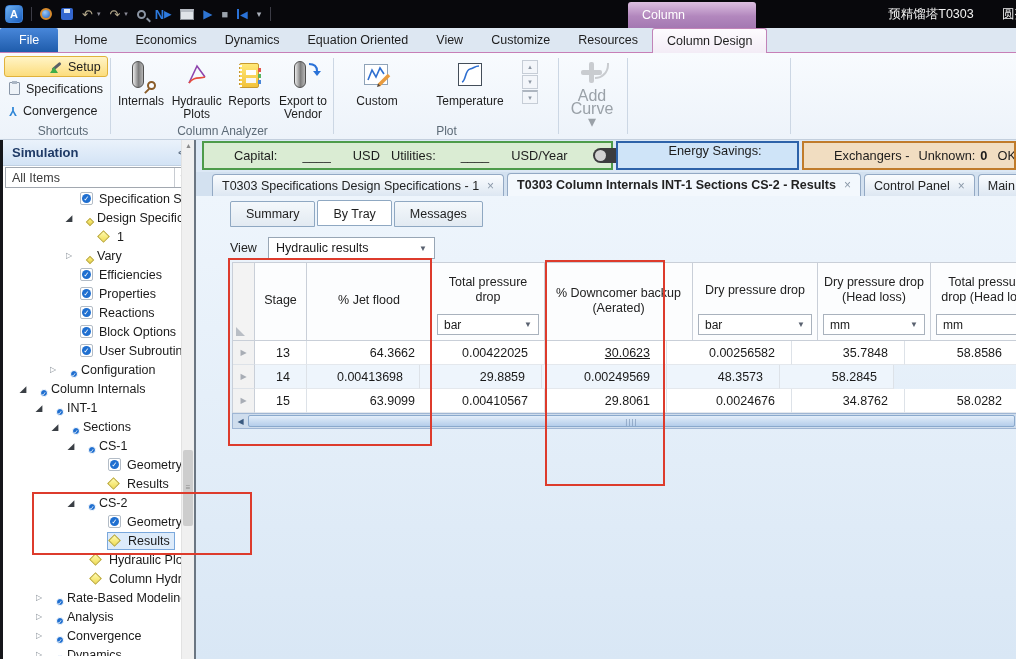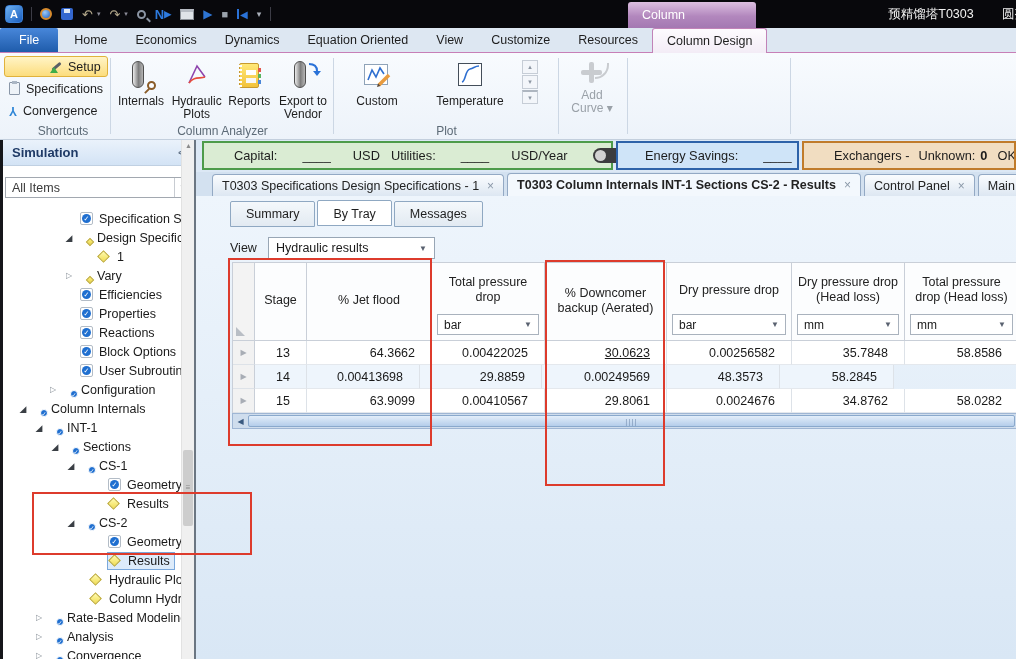--- a/index.html
+++ b/index.html
@@ -58,50 +58,50 @@
   .pill { position:absolute; left:4px; top:1px; width:12px; height:27px; border-radius:6px; background:linear-gradient(90deg,#ececec,#7e7e7e 55%,#b5b5b5); border:1px solid #4e4e4e; }
   .pill-mag { position:absolute; right:-2px; bottom:0; width:9px; height:9px; border:2px solid #8a5c28; border-radius:50%; background:rgba(255,255,255,.7); }
   .pill-mag::after { content:""; position:absolute; left:-5px; top:7px; width:6px; height:2px; background:#8a5c28; transform:rotate(135deg); }
   .book { width:20px; height:25px; background:linear-gradient(#ffe878,#f2c23a); border:1px solid #c79a2e; border-radius:2px; position:relative; }
   .book::before { content:""; position:absolute; left:-2px; top:1px; width:4px; height:22px; background:repeating-linear-gradient(180deg,#fdfdfd 0 2px,transparent 2px 4px); }
   .book::after { content:""; position:absolute; left:6px; top:6px; width:10px; height:5px; background:#fff; box-shadow:0 8px 0 #f7f7f7; }
   .booktabs { position:absolute; right:-3px; top:4px; width:3px; height:4px; background:#e2574c; box-shadow:0 6px 0 #58b45e, 0 12px 0 #4a86d8; }
   .plotfrm { display:inline-block; }
   .spinner { width:17px; margin-left:6px; margin-top:3px; }
   .spinbox { width:16px; height:14px; border:1px solid #c6cdd6; background:#f3f6fa; color:#8d97a3; font-size:7px; display:flex; align-items:center; justify-content:center; margin-bottom:1px; }
-  .addcurve { position:absolute; left:560px; top:6px; width:64px; text-align:center; color:#9aa1a8; font-size:12px; line-height:13px; }
+  .addcurve { position:absolute; left:560px; top:6px; width:64px; text-align:center; color:#9aa1a8; font-size:16px; line-height:13px; }
   .plus { position:relative; width:22px; height:22px; margin:2px auto 6px; }
   .plus::before { content:""; position:absolute; left:0; top:9px; width:21px; height:5px; background:#c9ccd0; border-radius:2px; }
   .plus::after { content:""; position:absolute; left:8px; top:1px; width:5px; height:21px; background:#c9ccd0; border-radius:2px; }
   .plus .arc { position:absolute; right:-6px; top:2px; width:14px; height:16px; border:2px solid #c9ccd0; border-left:none; border-top:none; border-radius:0 0 14px 0; }
 
   
   .sbar { position:absolute; top:141px; height:29px; border:2px solid; display:flex; align-items:center; font-size:12.8px; color:#1c1c1c; padding:0 10px; white-space:nowrap; }
   .sbar span { margin-right:5px;margin-left:20px; }
   .sbar .val { margin-right:2px; }
   .sbar b { font-weight:bold; }
   .sb-green { left:202px; width:411px; background:#daecd3; border-color:#4d9b4a; }
-  .sb-blue { left:616px; width:183px; background:#cfe4f8; border-color:#2d62a9; padding:0 7px; }
+  .sb-blue { left:616px; width:183px; background:#cfe4f8; border-color:#2d62a9; padding:0 7px;flex-direction:column; }
   .sb-orange { left:802px; width:214px; background:#f1ddc1; border-color:#c07b2b; overflow:hidden; }
   .toggle { width:31px; height:15px; border-radius:8px; background:#3c3c3e; position:relative; flex:none; }
   .toggle::before { content:""; position:absolute; left:2px; top:2px; width:11px; height:11px; border-radius:50%; background:#d2d2d2; }
   .tgl-g { margin-left:16px; }
   .tgl-b { margin-left:auto; }
 
   
   .dtrow { position:absolute; left:196px; top:172px; width:820px; height:24px; background:#d3e1f0; display:flex; align-items:flex-end; padding-left:16px; gap:3px; overflow:hidden; }
   .dtab { height:22px; display:flex; align-items:center; padding:0 9px; font-size:12.5px; color:#222; border:1px solid #93a9c4; border-bottom:none; border-radius:4px 4px 0 0; background:linear-gradient(#fafcfe,#dde7f2); white-space:nowrap; flex:none; }
   .dtab.active { background:#f3f8fd; font-weight:bold; height:23px; }
   .dclose { margin-left:8px; color:#8a98a8; font-size:12px; font-weight:normal; }
 
   
   .lpanel { position:absolute; left:0; top:140px; width:196px; height:519px; background:#fff; border-left:3px solid #15161a; border-right:2px solid #6b7682; }
   .sim-h { height:26px; background:linear-gradient(#eaf2fb,#d3e3f5); display:flex; align-items:center; padding:0 9px; font-weight:bold; color:#1f3a66; font-size:13px; border-bottom:1px solid #c0d0e2; }
   .sim-h .chev { margin-left:auto; color:#5a6a7e; font-weight:normal; font-size:12px; }
-  .allitems { height:21px; margin:11px 2px; background:#fff; border:1px solid #a2a8b0; display:flex; align-items:center; padding-left:6px; font-size:12.5px; color:#3a3a3a; }
+  .allitems { height:21px; margin:1px 2px; background:#fff; border:1px solid #a2a8b0; display:flex; align-items:center; padding-left:6px; font-size:12.5px; color:#3a3a3a; }
   .allitems .arr { margin-left:auto; border-left:1px solid #c8ccd2; align-self:stretch; display:flex; align-items:center; padding:0 4px; color:#5a6270; font-size:8px; }
   .treewrap { position:relative; height:467px; overflow:hidden; background:#fff; }
   .titem { height:19px; display:flex; align-items:center; font-size:12.5px; color:#1a1a1a; white-space:nowrap; }
   .texp { width:16px; flex:none; text-align:center; font-size:8px; }
   .texp.open { color:#3a3f45; font-size:9px; }
   .texp.closed { color:#889098; }
   .tbody { display:flex; align-items:center; height:18px; padding-right:4px; }
   .tbody.sel { border:1px solid #7aa8dc; background:#ddebfa; }
   .ticon { width:16px; height:14px; position:relative; margin-right:4px; flex:none; }
   .ic-check .sheet { position:absolute; left:1px; top:0; width:13px; height:13px; background:#fff; border:1px solid #b3bcc6; border-radius:2px; }
@@ -584,21 +584,21 @@
           <div class="hcell" style="width: 125px;">
             <div class="htitle">% Jet flood</div>
           </div>
           <div class="hcell" style="width: 113px;">
             <div class="htitle">Total pressure drop</div>
             <div class="hunit">
               <span>bar</span>
               <span class="arr">▼</span>
             </div>
           </div>
-          <div class="hcell" style="width: 122px;">
+          <div class="hcell" style="width: 148px;">
             <div class="htitle">% Downcomer backup (Aerated)</div>
           </div>
           <div class="hcell" style="width: 125px;">
             <div class="htitle">Dry pressure drop</div>
             <div class="hunit">
               <span>bar</span>
               <span class="arr">▼</span>
             </div>
           </div>
           <div class="hcell" style="width: 113px;">

